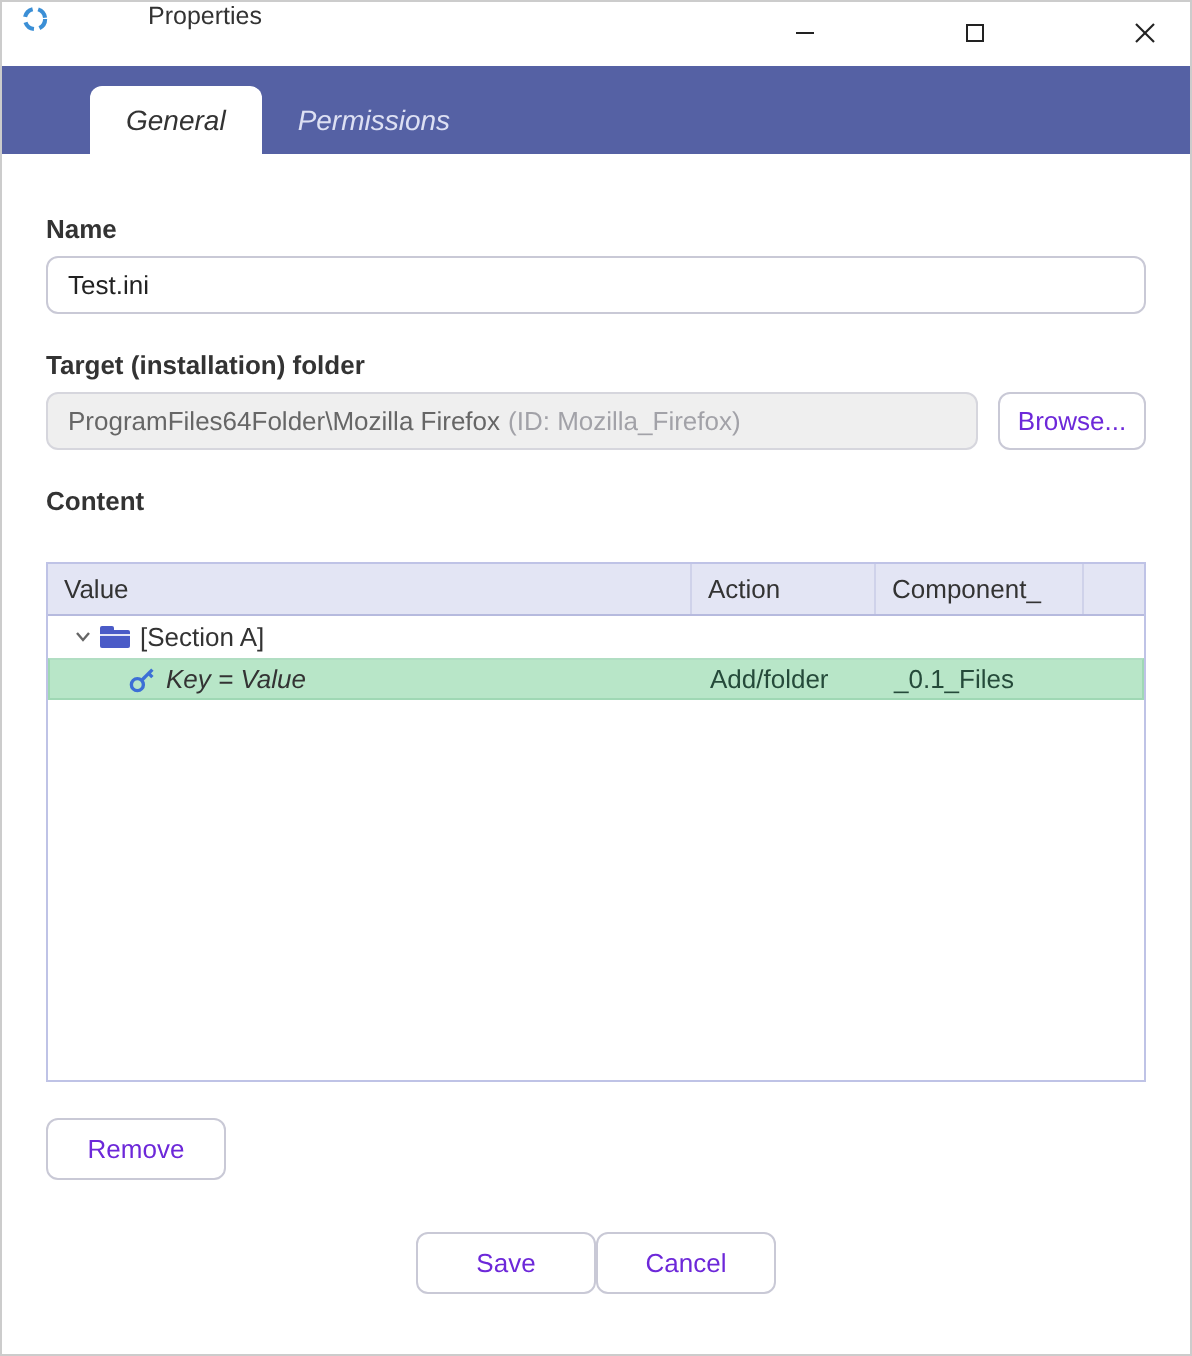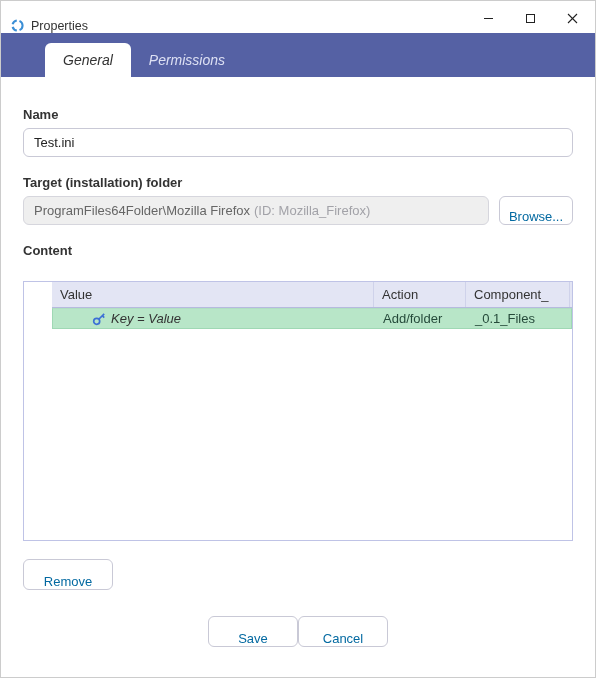--- a/index.html
+++ b/index.html
@@ -1,45 +1,45 @@
 <!DOCTYPE html>
 <html><head>
 <meta charset="utf-8">
 <style>
   * { box-sizing: border-box; font-family: "Segoe UI", Arial, sans-serif; }
   html,body { margin:0; padding:0; }
   body { width:596px; height:678px; background:#fff; border:1px solid #ccc; overflow:hidden; font-size:13px; color:#333; }
 
   
-  .titlebar { height:32px; display:flex; align-items:flex-end; padding:0 2px 0 8px; }
+  .titlebar { height:32px; display:flex; align-items:flex-start; padding:0 2px 0 8px;gap:43px; }
   .titlebar .app-icon { width:16px; height:16px; margin-right:6px; display:flex; align-items:center; justify-content:center; }
   .titlebar .title { flex:0 0 auto; color:#333; font-size:12.5px; }
   .titlebar .spacer { flex:1; }
   .winbtn { width:42px; height:30px; display:flex; align-items:center; justify-content:center; color:#222; }
   .winbtn svg { display:block; }
 
   
   .tabstrip { height:44px; background:#5561a4; display:flex; align-items:flex-end; padding:0 0 0 44px; }
   .tab { height:34px; padding:0 18px; display:flex; align-items:center; color:#e6e8f5; font-size:14px; border-top-left-radius:6px; border-top-right-radius:6px;font-style:italic; }
   .tab.active { background:#fff; color:#333; }
   .tab.inactive { color:#dde0f3; }
 
   
   .content { padding:20px 22px 14px 22px; }
   .field-label { font-size:13px; color:#333; margin:10px 0 6px 0; font-weight:600; }
   .text-input { width:100%; height:29px; border:1px solid #c9c9d6; border-radius:6px; padding:0 10px; font-size:13px; color:#222; outline:none; }
 
   .row { display:flex; gap:10px; align-items:center; }
   .target-box { flex:1; height:29px; background:#efefef; border:1px solid #d6d6dd; border-radius:6px; display:flex; align-items:center; padding:0 10px; color:#666; font-size:13px; white-space:nowrap; overflow:hidden; }
   .target-box .hint { color:#a2a2a8; margin-left:4px; }
-  .btn { height:29px; padding:0 16px; border:1px solid #c9c9d6; border-radius:6px; background:#fff; color:#0369a1; font-size:13px; display:flex; align-items:flex-end; justify-content:center; cursor:pointer; }
+  .btn { height:29px; padding:0 16px; border:1px solid #c9c9d6; border-radius:6px; background:#fff; color:#6d28d9; font-size:13px; display:flex; align-items:center; justify-content:center; cursor:pointer; }
   .btn.browse { width:74px; }
 
   
-  .grid { margin-top:23px; border:1px solid #bfc3e6; width:100%;padding-left:28px; }
+  .grid { margin-top:23px; border:1px solid #bfc3e6; width:100%; }
   .grid-head { display:flex; background:#e3e5f4; border-bottom:1px solid #b6bade; height:26px; }
   .gh { display:flex; align-items:center; padding:0 8px; font-size:13px; color:#333; border-right:1px solid #cfd2ea; }
   .col-val { flex:0 0 322px; }
   .col-act { flex:0 0 92px; }
   .col-comp { flex:0 0 104px; }
   .col-last { flex:1; border-right:none; }
   .grid-body { background:#fff; height:232px; }
 
   .tree-row { height:21px; display:flex; align-items:center; font-size:13px; position:relative; }
   .tree-row.section { background:#fff; }
@@ -126,20 +126,36 @@
       <div class="gh col-act">
           <span>Action</span>
         </div>
       <div class="gh col-comp">
           <span>Component_</span>
         </div>
       <div class="gh col-last"></div>
     </div>
     <div class="grid-body">
 
+      <div class="tree-row section">
+        <span class="indent"></span>
+        <span class="expander">
+          <svg width="9" height="9">
+              <path d="M1.5 2.5 L4.5 6 L7.5 2.5" fill="none" stroke="#666" stroke-width="1.2"></path>
+            </svg>
+        </span>
+        <span class="folder-icon">
+          <svg width="16" height="13">
+            <rect x="0" y="3" width="15" height="9" rx="1" fill="#4a5bc7"></rect>
+            <rect x="0" y="1" width="7" height="4" rx="1" fill="#4a5bc7"></rect>
+            <rect x="0" y="5" width="15" height="1" fill="#fff" opacity="0.85"></rect>
+          </svg>
+        </span>
+        <span class="label">[Section A]</span>
+      </div>
 
       <div class="tree-row keyrow">
         <div class="cell-val">
           <span class="indent2"></span>
           <span class="key-icon">
             <svg width="15" height="15" viewBox="0 0 16 16">
               <circle cx="5" cy="11" r="3.2" fill="none" stroke="#3c6fd6" stroke-width="1.8"></circle>
               <line x1="7.2" y1="8.8" x2="13" y2="3" stroke="#3c6fd6" stroke-width="1.8"></line>
               <line x1="11" y1="5" x2="13" y2="7" stroke="#3c6fd6" stroke-width="1.8"></line>
             </svg>

